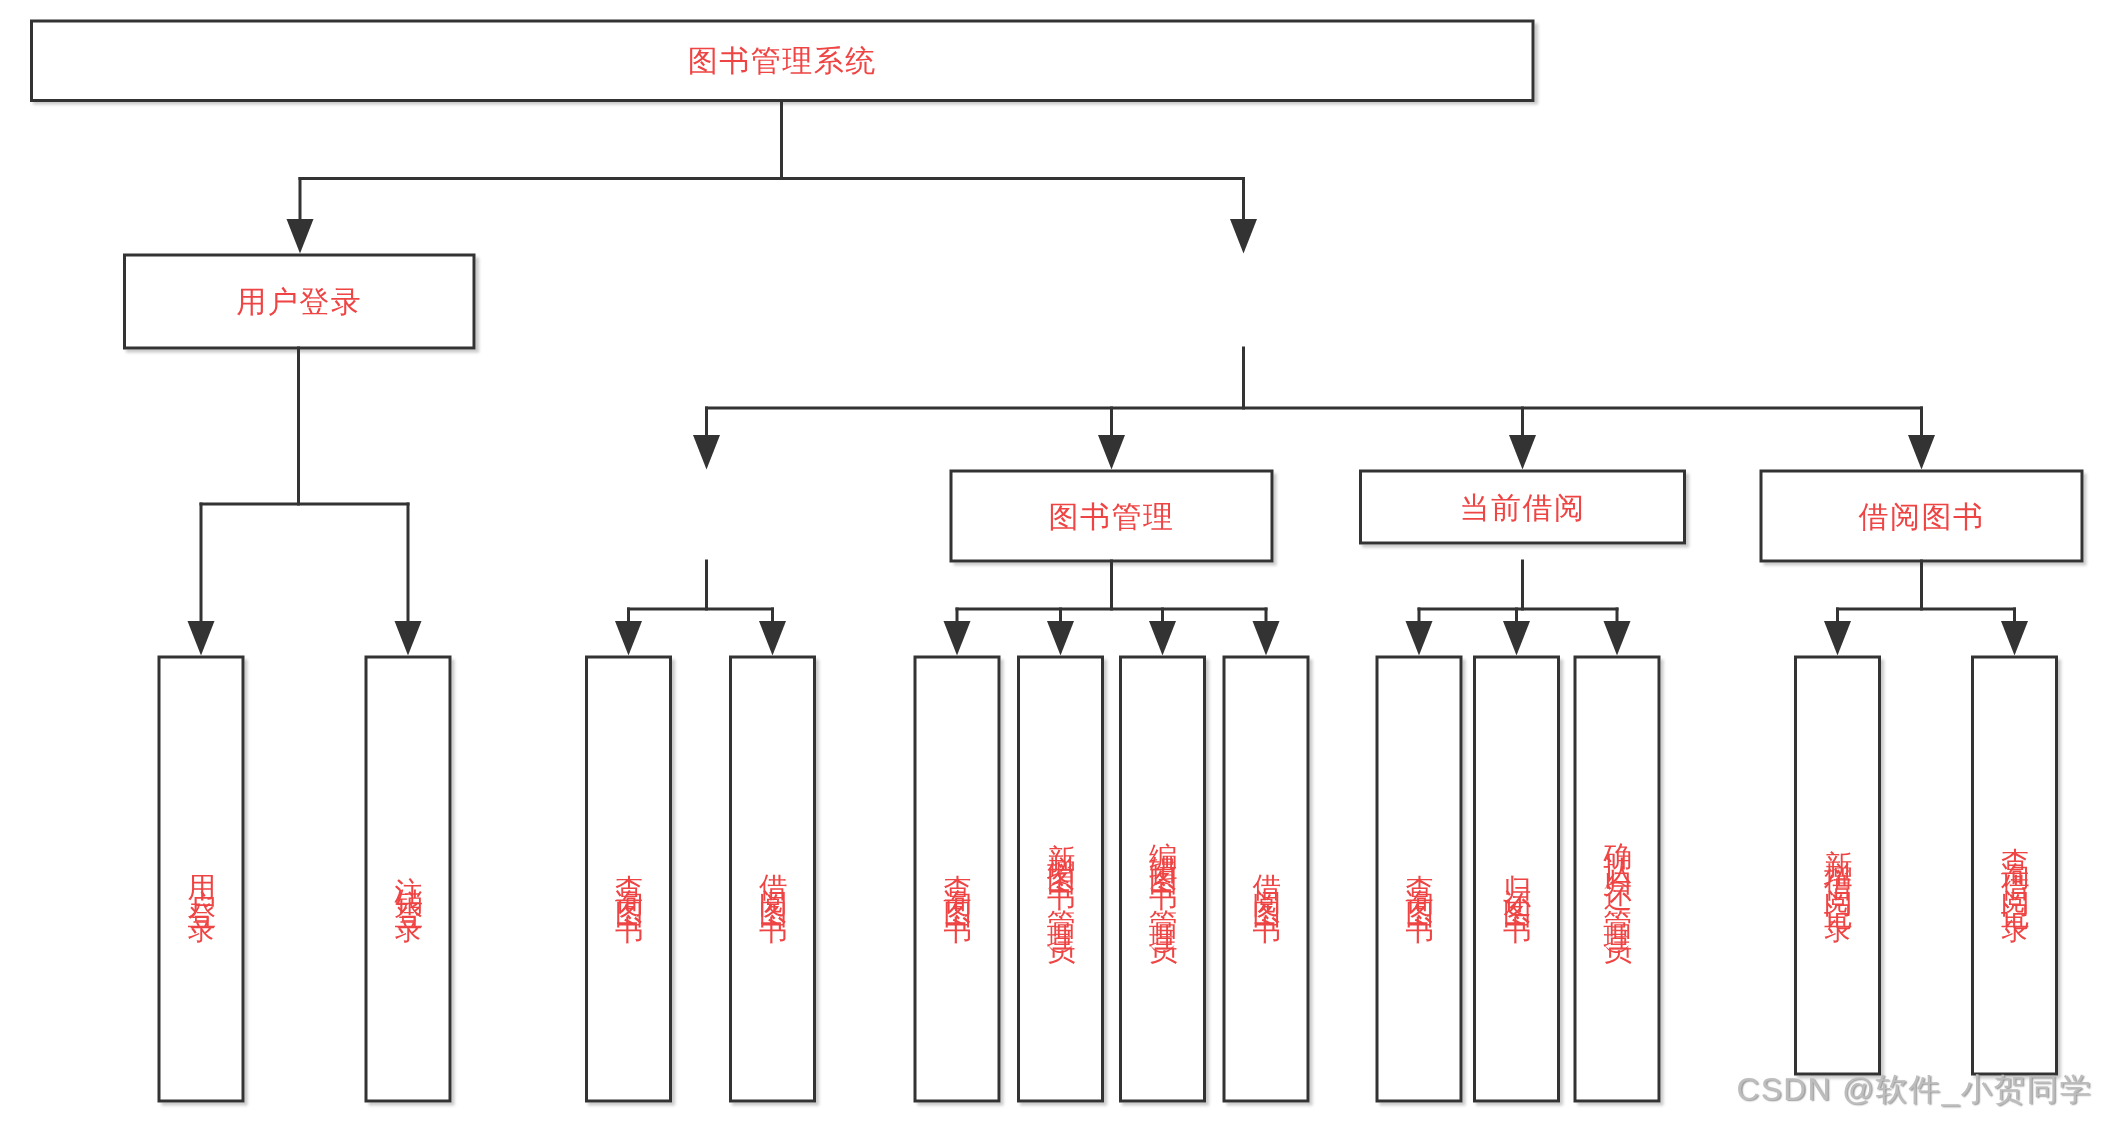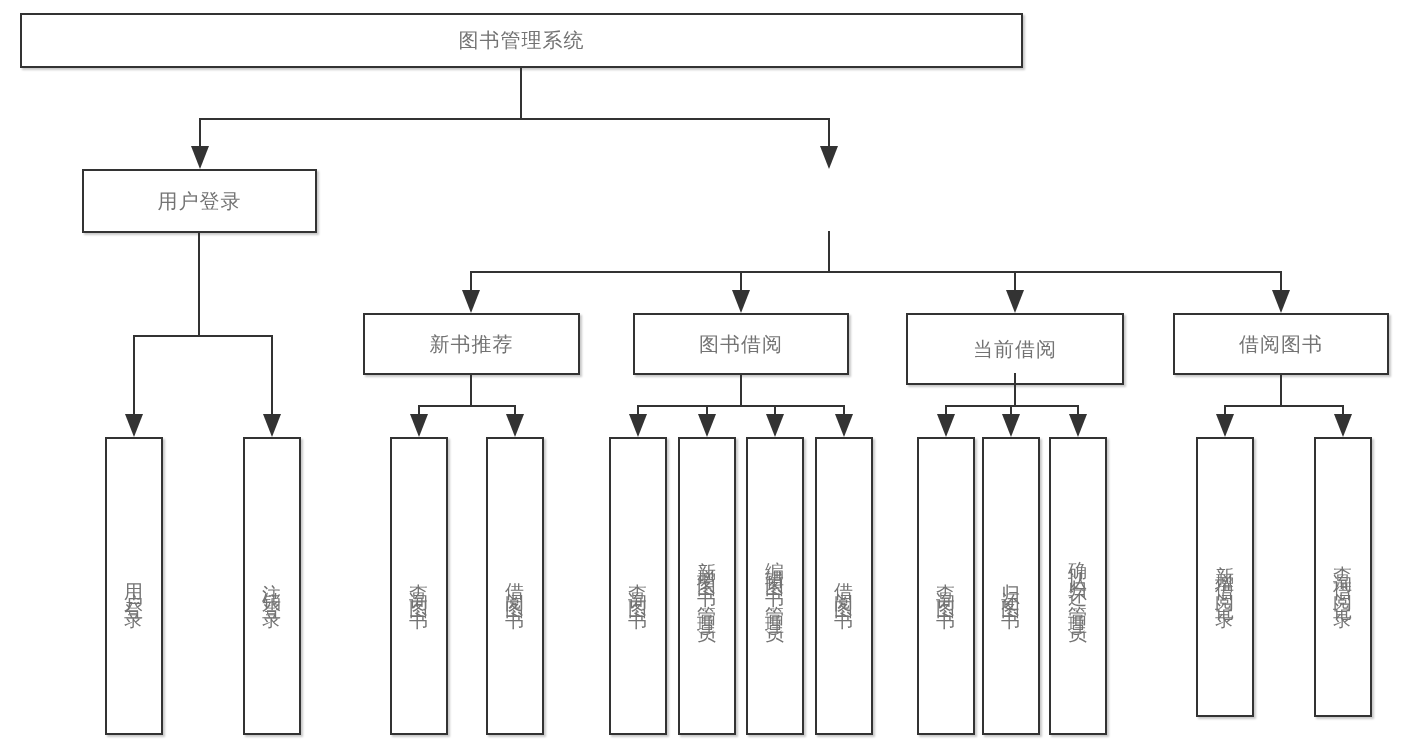--- a/index.html
+++ b/index.html
@@ -1,21 +1,21 @@
 <!DOCTYPE html>
 <html><head>
 <meta charset="utf-8">
 <style>
   html,body{margin:0;padding:0;background:#ffffff;}
   body{font-family:"Liberation Sans","DejaVu Sans",sans-serif;}
   #canvas{position:relative;width:1405px;height:747px;background:#ffffff;overflow:hidden;}
   .box{
     position:absolute;box-sizing:border-box;background:#ffffff;
     border:2px solid #333333;display:flex;align-items:center;justify-content:center;
-    color:#737373;box-shadow:2px 2px 2px #c9c9c9;
+    color:#ef4444;box-shadow:2px 2px 2px #c9c9c9;
   }
   .box.h span{font-size:20px;letter-spacing:1px;white-space:nowrap;}
   .box.v span{
     writing-mode:vertical-rl;text-orientation:mixed;
     font-size:19px;letter-spacing:9px;line-height:1;
   }
   .vline{position:absolute;width:2px;background:#333333;}
   .hline{position:absolute;height:2px;background:#333333;}
   .arrow{
     position:absolute;width:0;height:0;
@@ -59,27 +59,24 @@
   <div class="hline" style="left:470px;top:271px;width:812px;"></div>
   <div class="vline" style="left:470px;top:271px;height:22px;"></div>
   <div class="vline" style="left:740px;top:271px;height:22px;"></div>
   <div class="vline" style="left:1014px;top:271px;height:22px;"></div>
   <div class="vline" style="left:1280px;top:271px;height:22px;"></div>
   <div class="arrow" style="left:462px;top:290px;"></div>
   <div class="arrow" style="left:732px;top:290px;"></div>
   <div class="arrow" style="left:1006px;top:290px;"></div>
   <div class="arrow" style="left:1272px;top:290px;"></div>
 
-  <div class="box h" style="left:363px;top:313px;width:217px;height:62px;">
-    <span>新书推荐</span>
+  <div class="box h" style="left:633px;top:313px;width:216px;height:62px;">
+    <span>图书管理</span>
   </div>
-  <div class="box h" style="left:633px;top:313px;width:216px;height:62px;">
-    <span>图书借阅</span>
-  </div>
-  <div class="box h" style="left:906px;top:313px;width:218px;height:72px;">
+  <div class="box h" style="left:906px;top:313px;width:218px;height:50px;">
     <span>当前借阅</span>
   </div>
   <div class="box h" style="left:1173px;top:313px;width:216px;height:62px;">
     <span>借阅图书</span>
   </div>
 
   <div class="vline" style="left:470px;top:373px;height:34px;"></div>
   <div class="hline" style="left:418px;top:405px;width:98px;"></div>
   <div class="vline" style="left:418px;top:405px;height:11px;"></div>
   <div class="vline" style="left:514px;top:405px;height:11px;"></div>
@@ -150,14 +147,15 @@
     <span>确认归还（管理员）</span>
   </div>
 
   <div class="box v" style="left:1196px;top:437px;width:58px;height:280px;">
     <span>新增借阅记录</span>
   </div>
   <div class="box v" style="left:1314px;top:437px;width:58px;height:280px;">
     <span>查询借阅记录</span>
   </div>
 
+  <div class="watermark">CSDN @软件_小贺同学</div>
 
 </div>
 
 </body></html>

